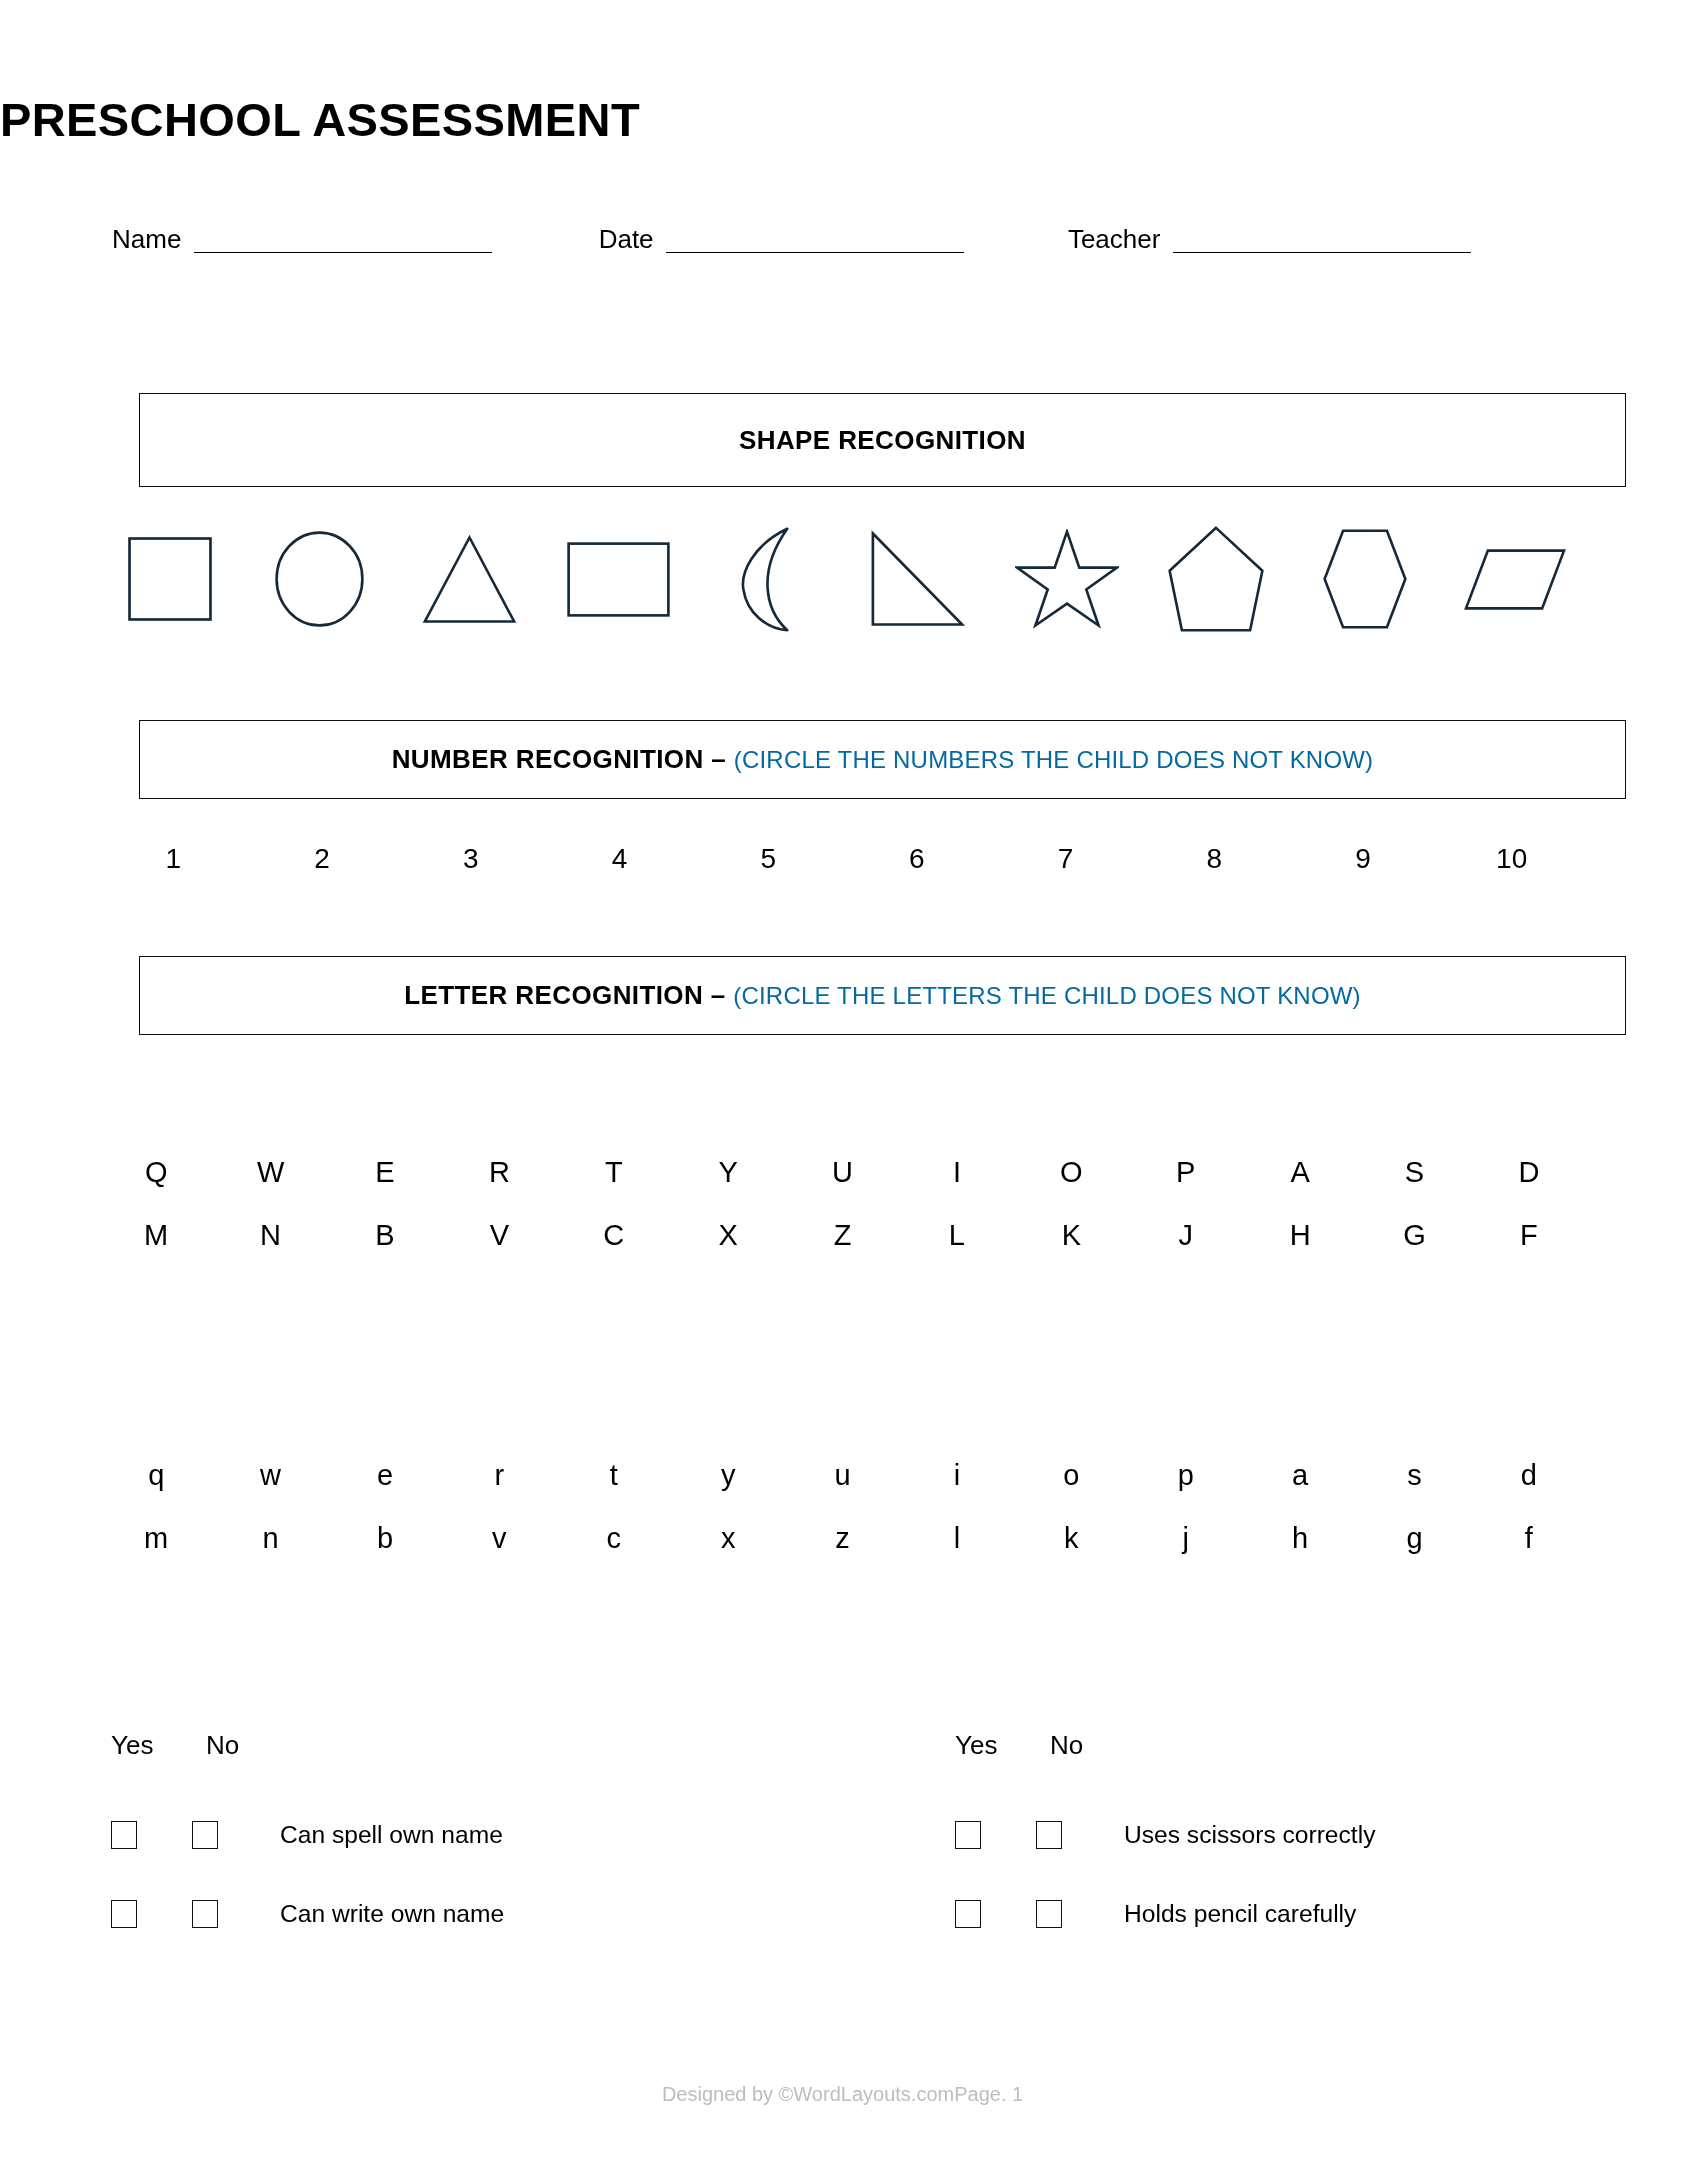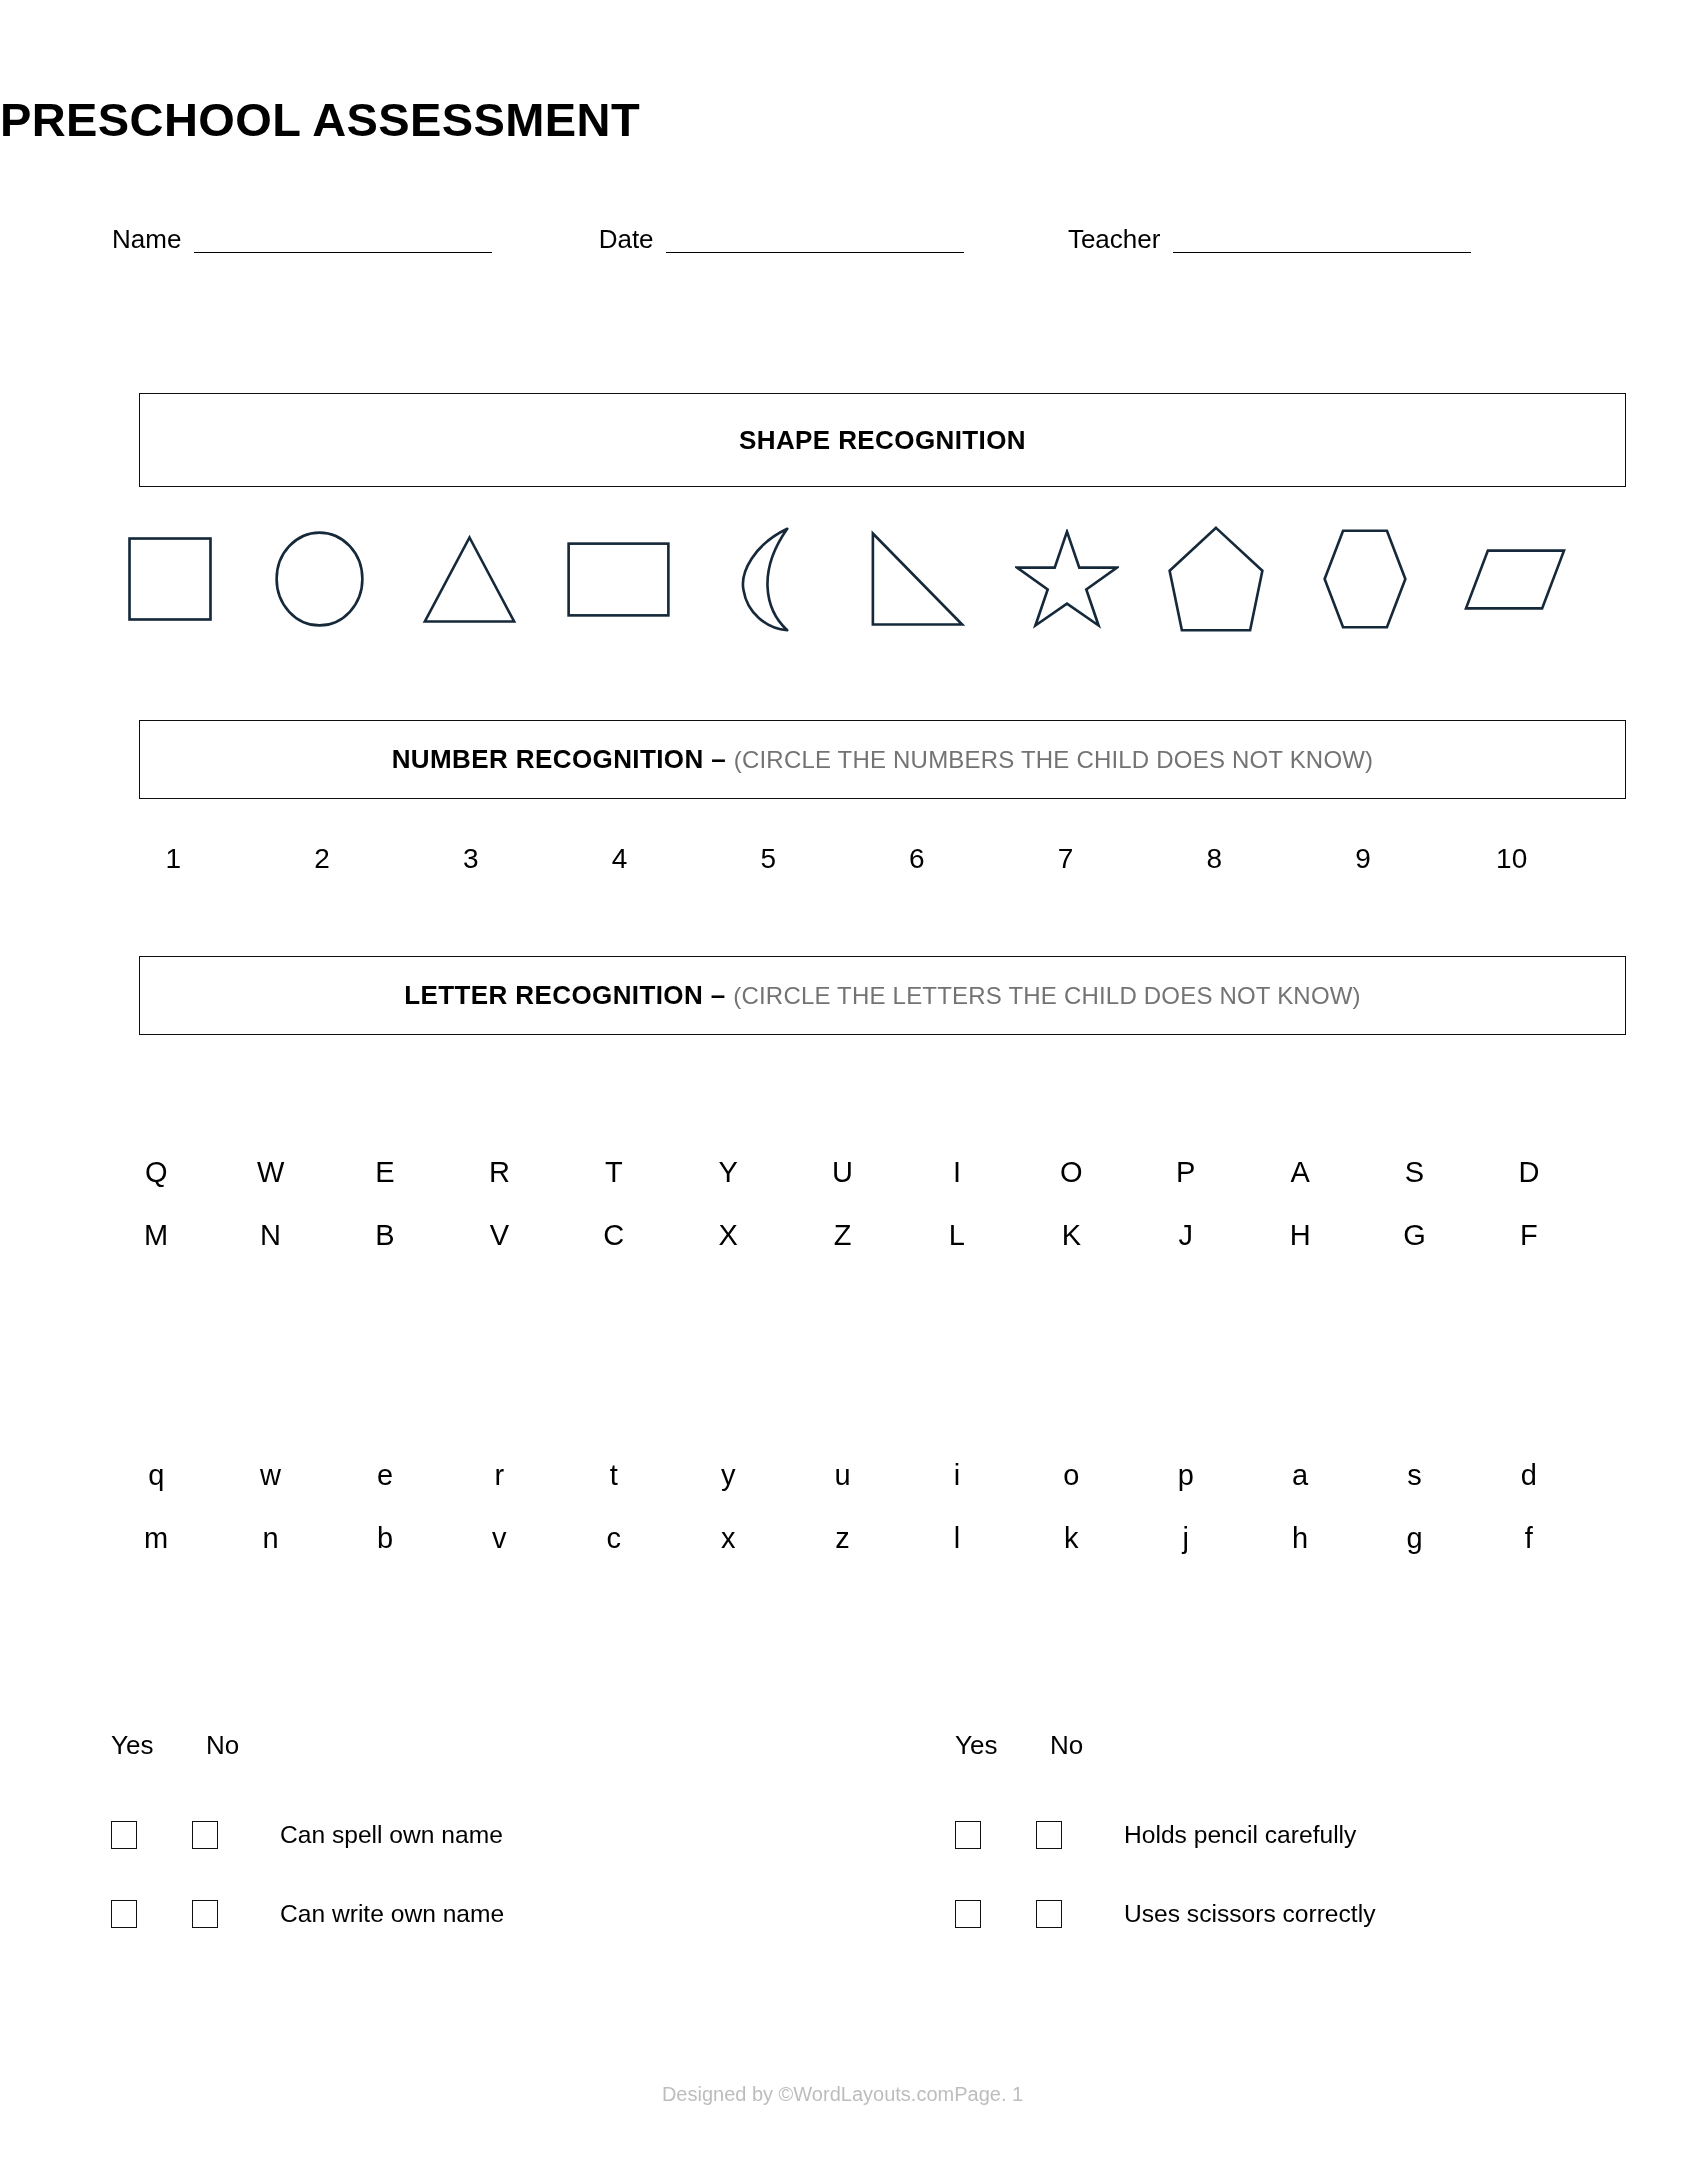--- a/index.html
+++ b/index.html
@@ -88,21 +88,21 @@
 
   .bar-title {
     font-size: 26px;
     font-weight: bold;
     color: #000;
     letter-spacing: 0.4px;
   }
   .bar-sub {
     font-size: 24px;
     font-weight: normal;
-    color: #737373;
+    color: #0369a1;
     letter-spacing: 0.2px;
   }
 
   
   .shapes-row {
     position: absolute;
     top: 509px;
     left: 99px;
     width: 1487px;
     height: 140px;
@@ -436,31 +436,31 @@
       <span class="head-no">No</span>
     </div>
 
     <div class="check-item">
       <span class="cbox-wrap">
           <span class="cbox"></span>
         </span>
       <span class="cbox-wrap second">
           <span class="cbox"></span>
         </span>
-      <span class="check-label">Holds pencil carefully</span>
+      <span class="check-label">Uses scissors correctly</span>
     </div>
 
     <div class="check-item">
       <span class="cbox-wrap">
           <span class="cbox"></span>
         </span>
       <span class="cbox-wrap second">
           <span class="cbox"></span>
         </span>
-      <span class="check-label">Uses scissors correctly</span>
+      <span class="check-label">Holds pencil carefully</span>
     </div>
   </div>
 
   <div class="footer">
     <span class="footer-left">Designed by ©WordLayouts.com</span>
     <span class="footer-right">Page. 1</span>
   </div>
 
 </div>
 

